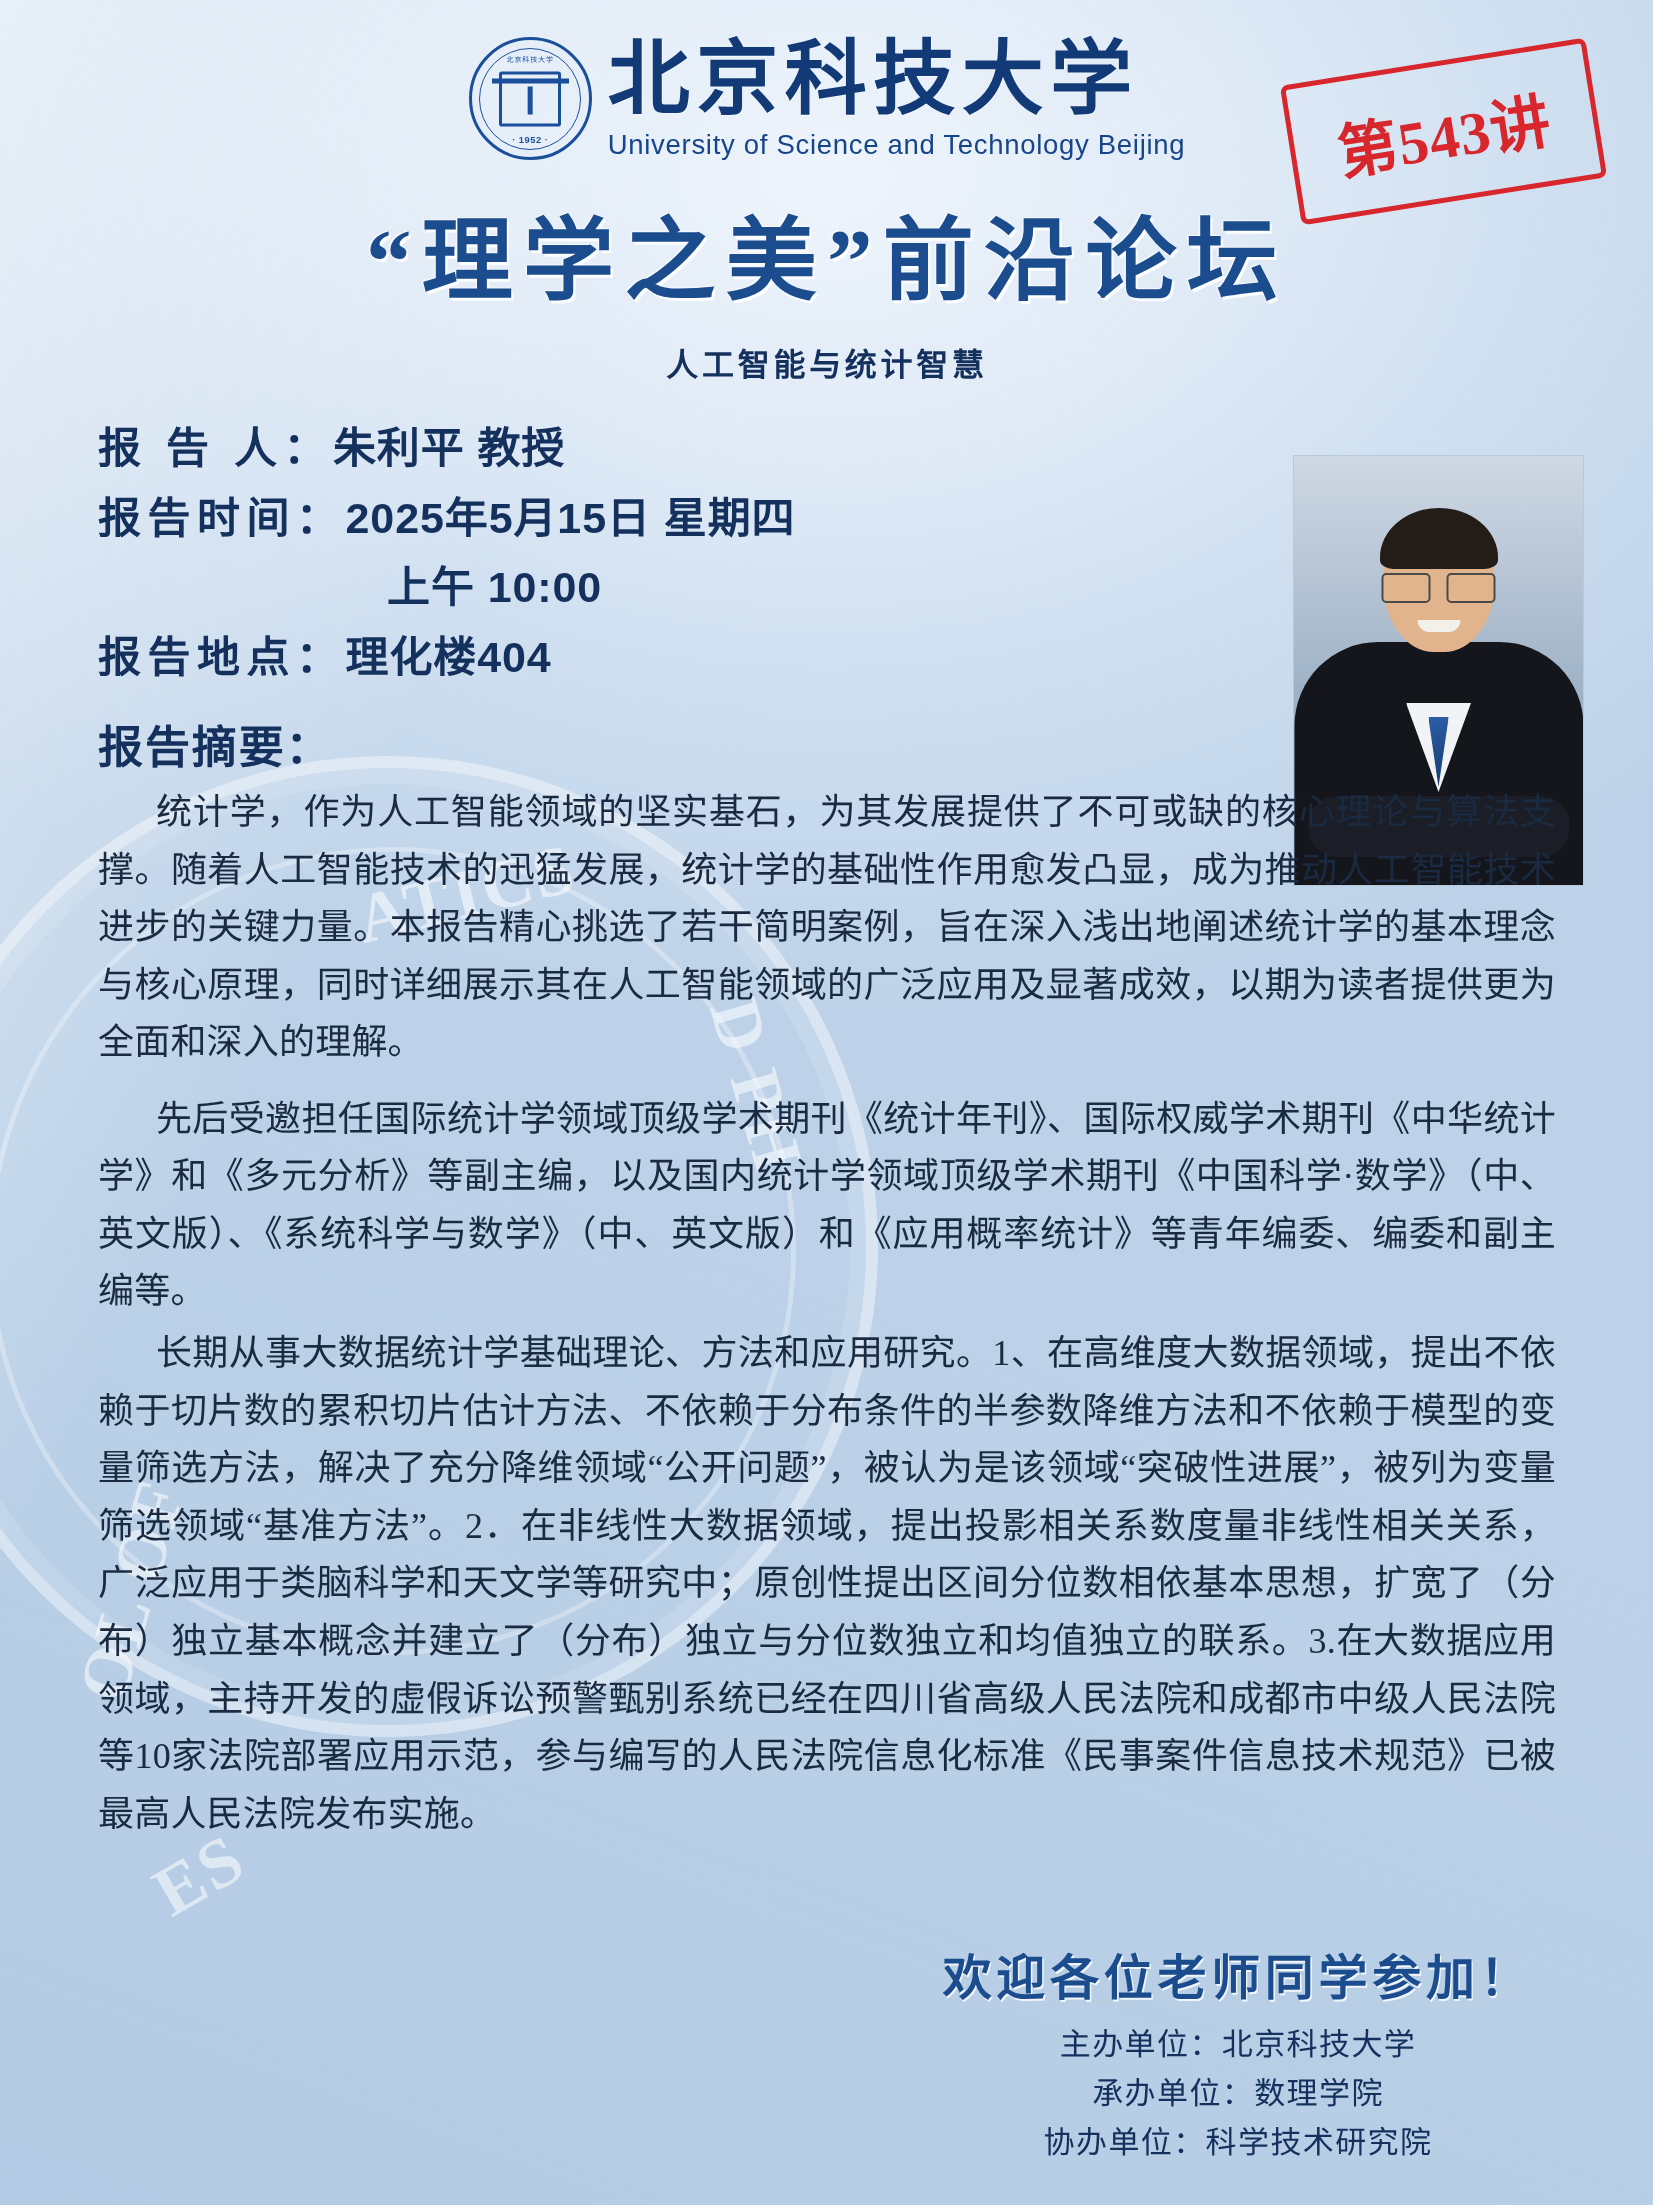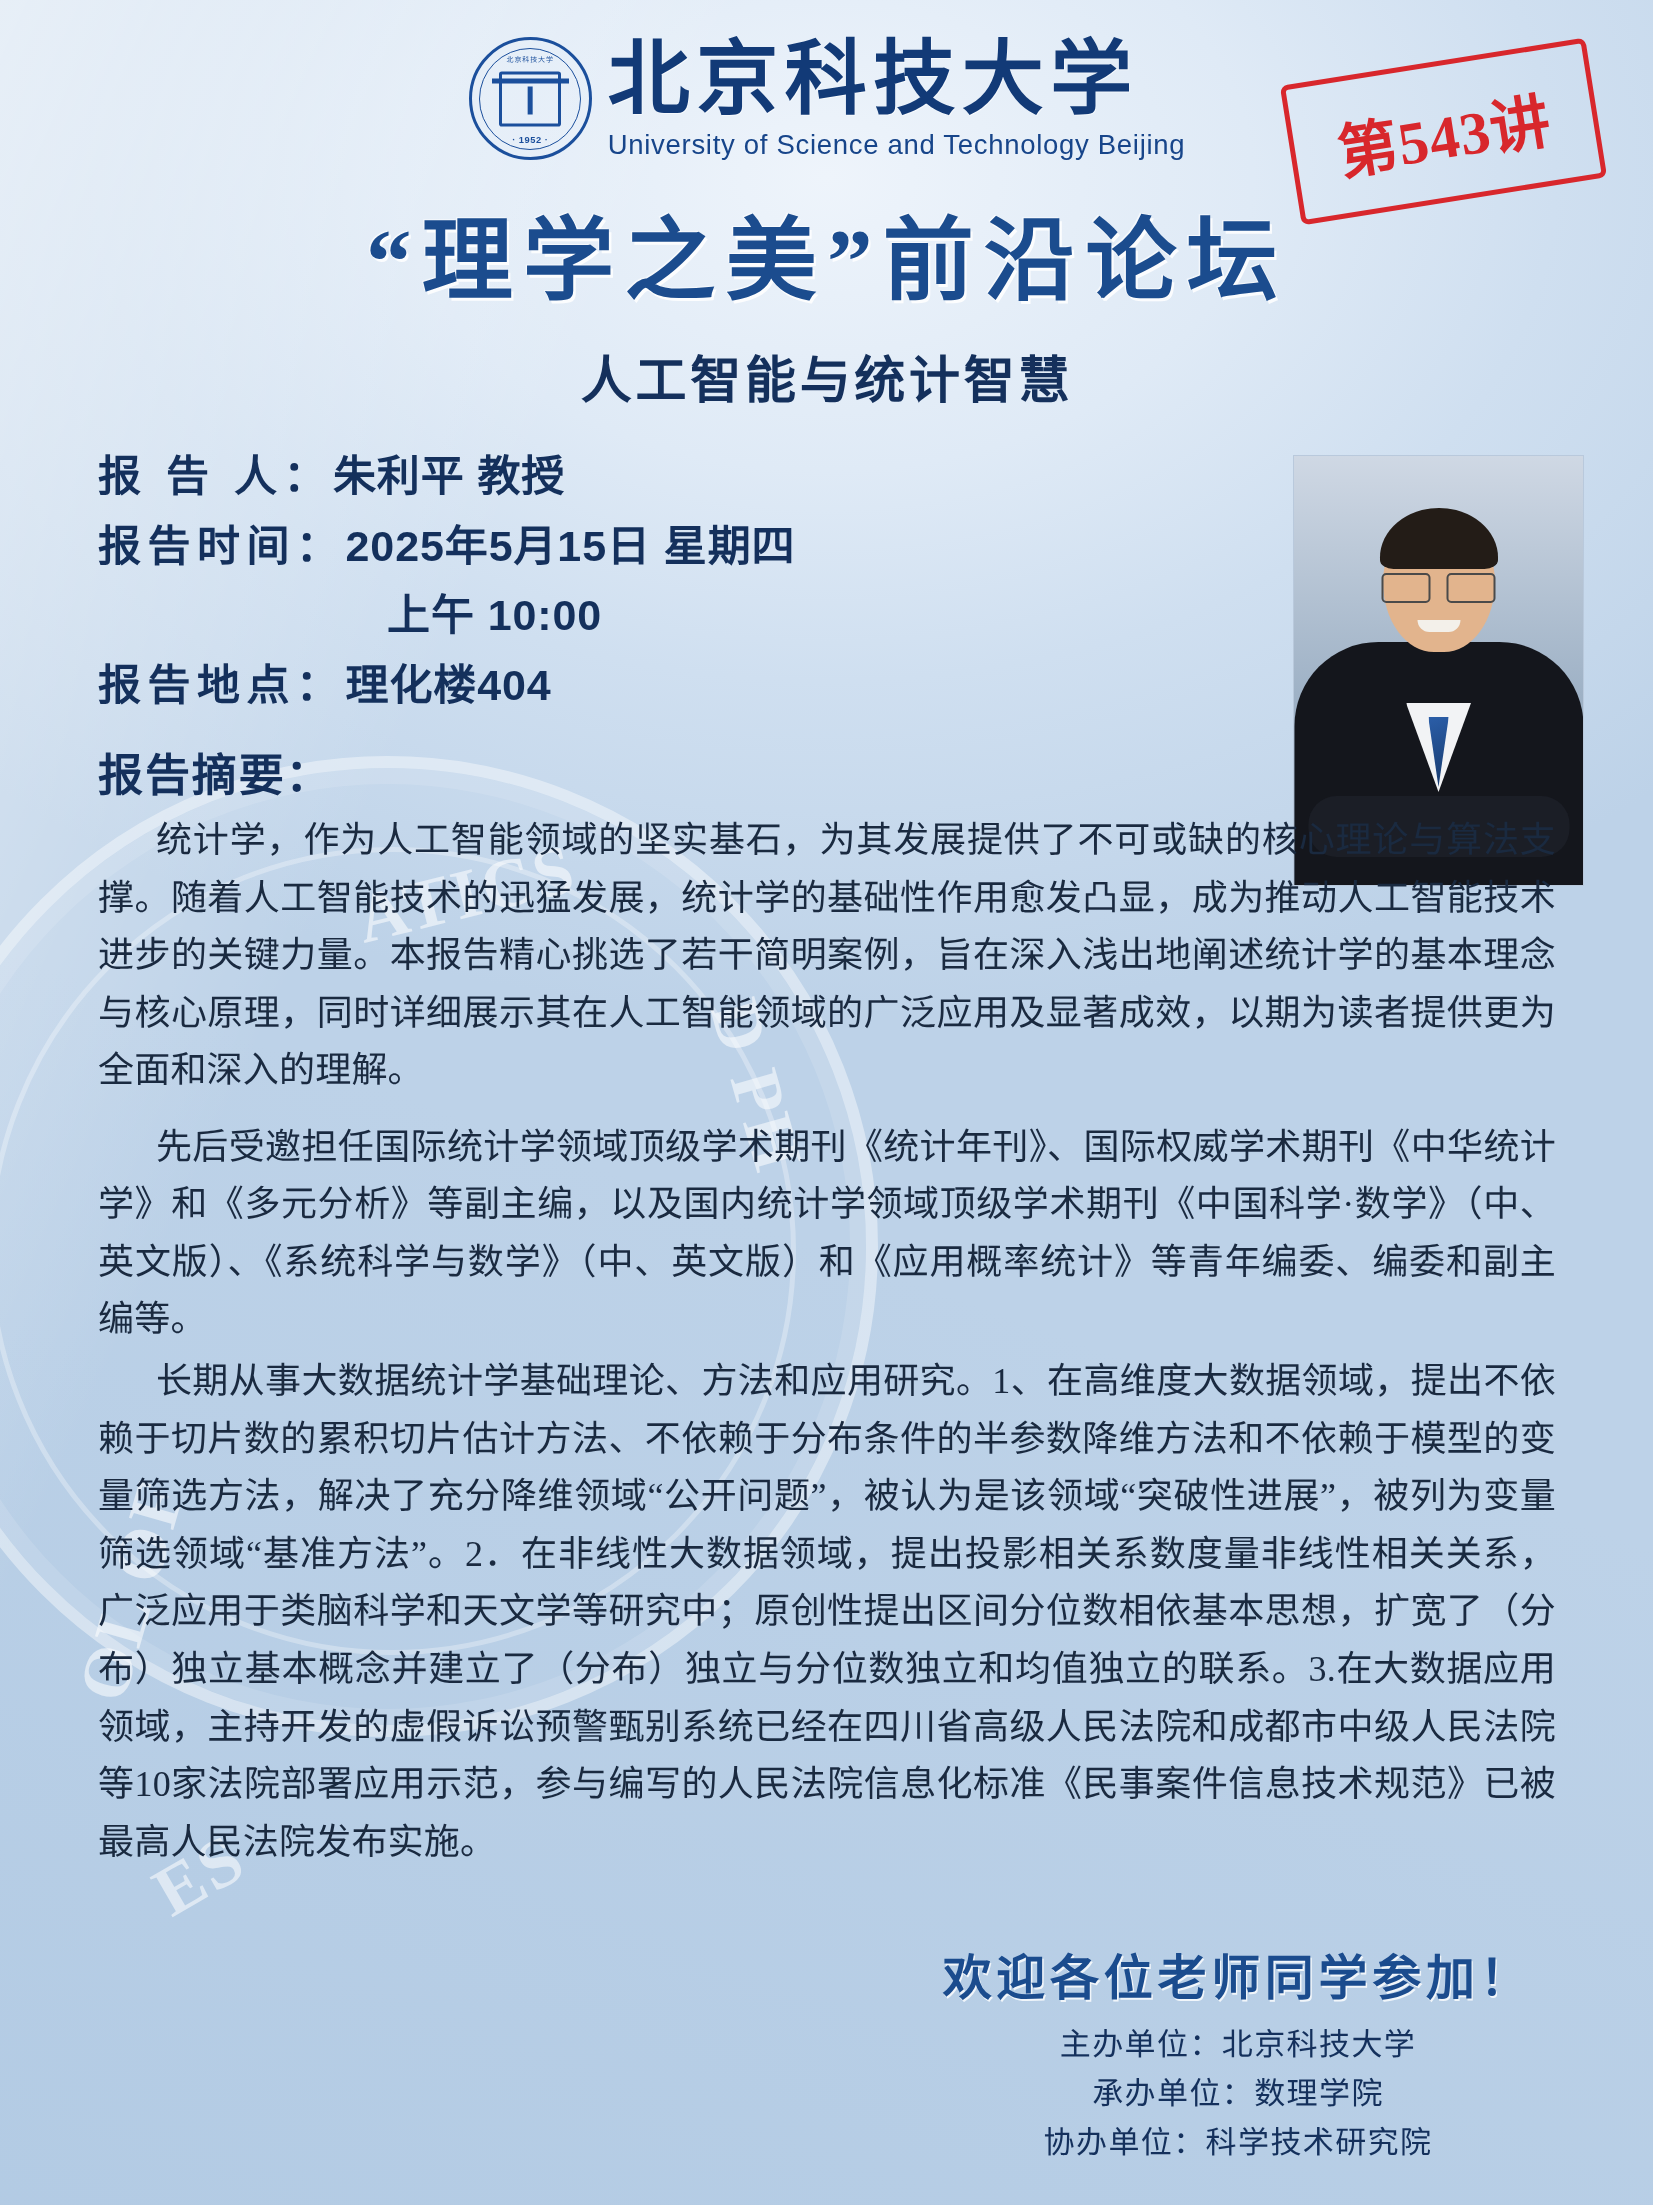--- a/index.html
+++ b/index.html
@@ -197,21 +197,21 @@
     text-shadow:
       2.3px 2.8px 0 rgba(255,255,255,0.85),
       -1.4px -1.4px 0 rgba(255,255,255,0.6);
     white-space: nowrap;
   }
 
   .topic {
     margin-top: 21.5px;
     font-family: "Liberation Sans", sans-serif;
     font-weight: bold;
-    font-size: 51px;
+    font-size: 32px;
     letter-spacing: 3.7px;
     color: #14305c;
   }
 
   
   .info {
     position: relative;
     margin: 29px 0 0 98px;
     width: 1097px;
   }

